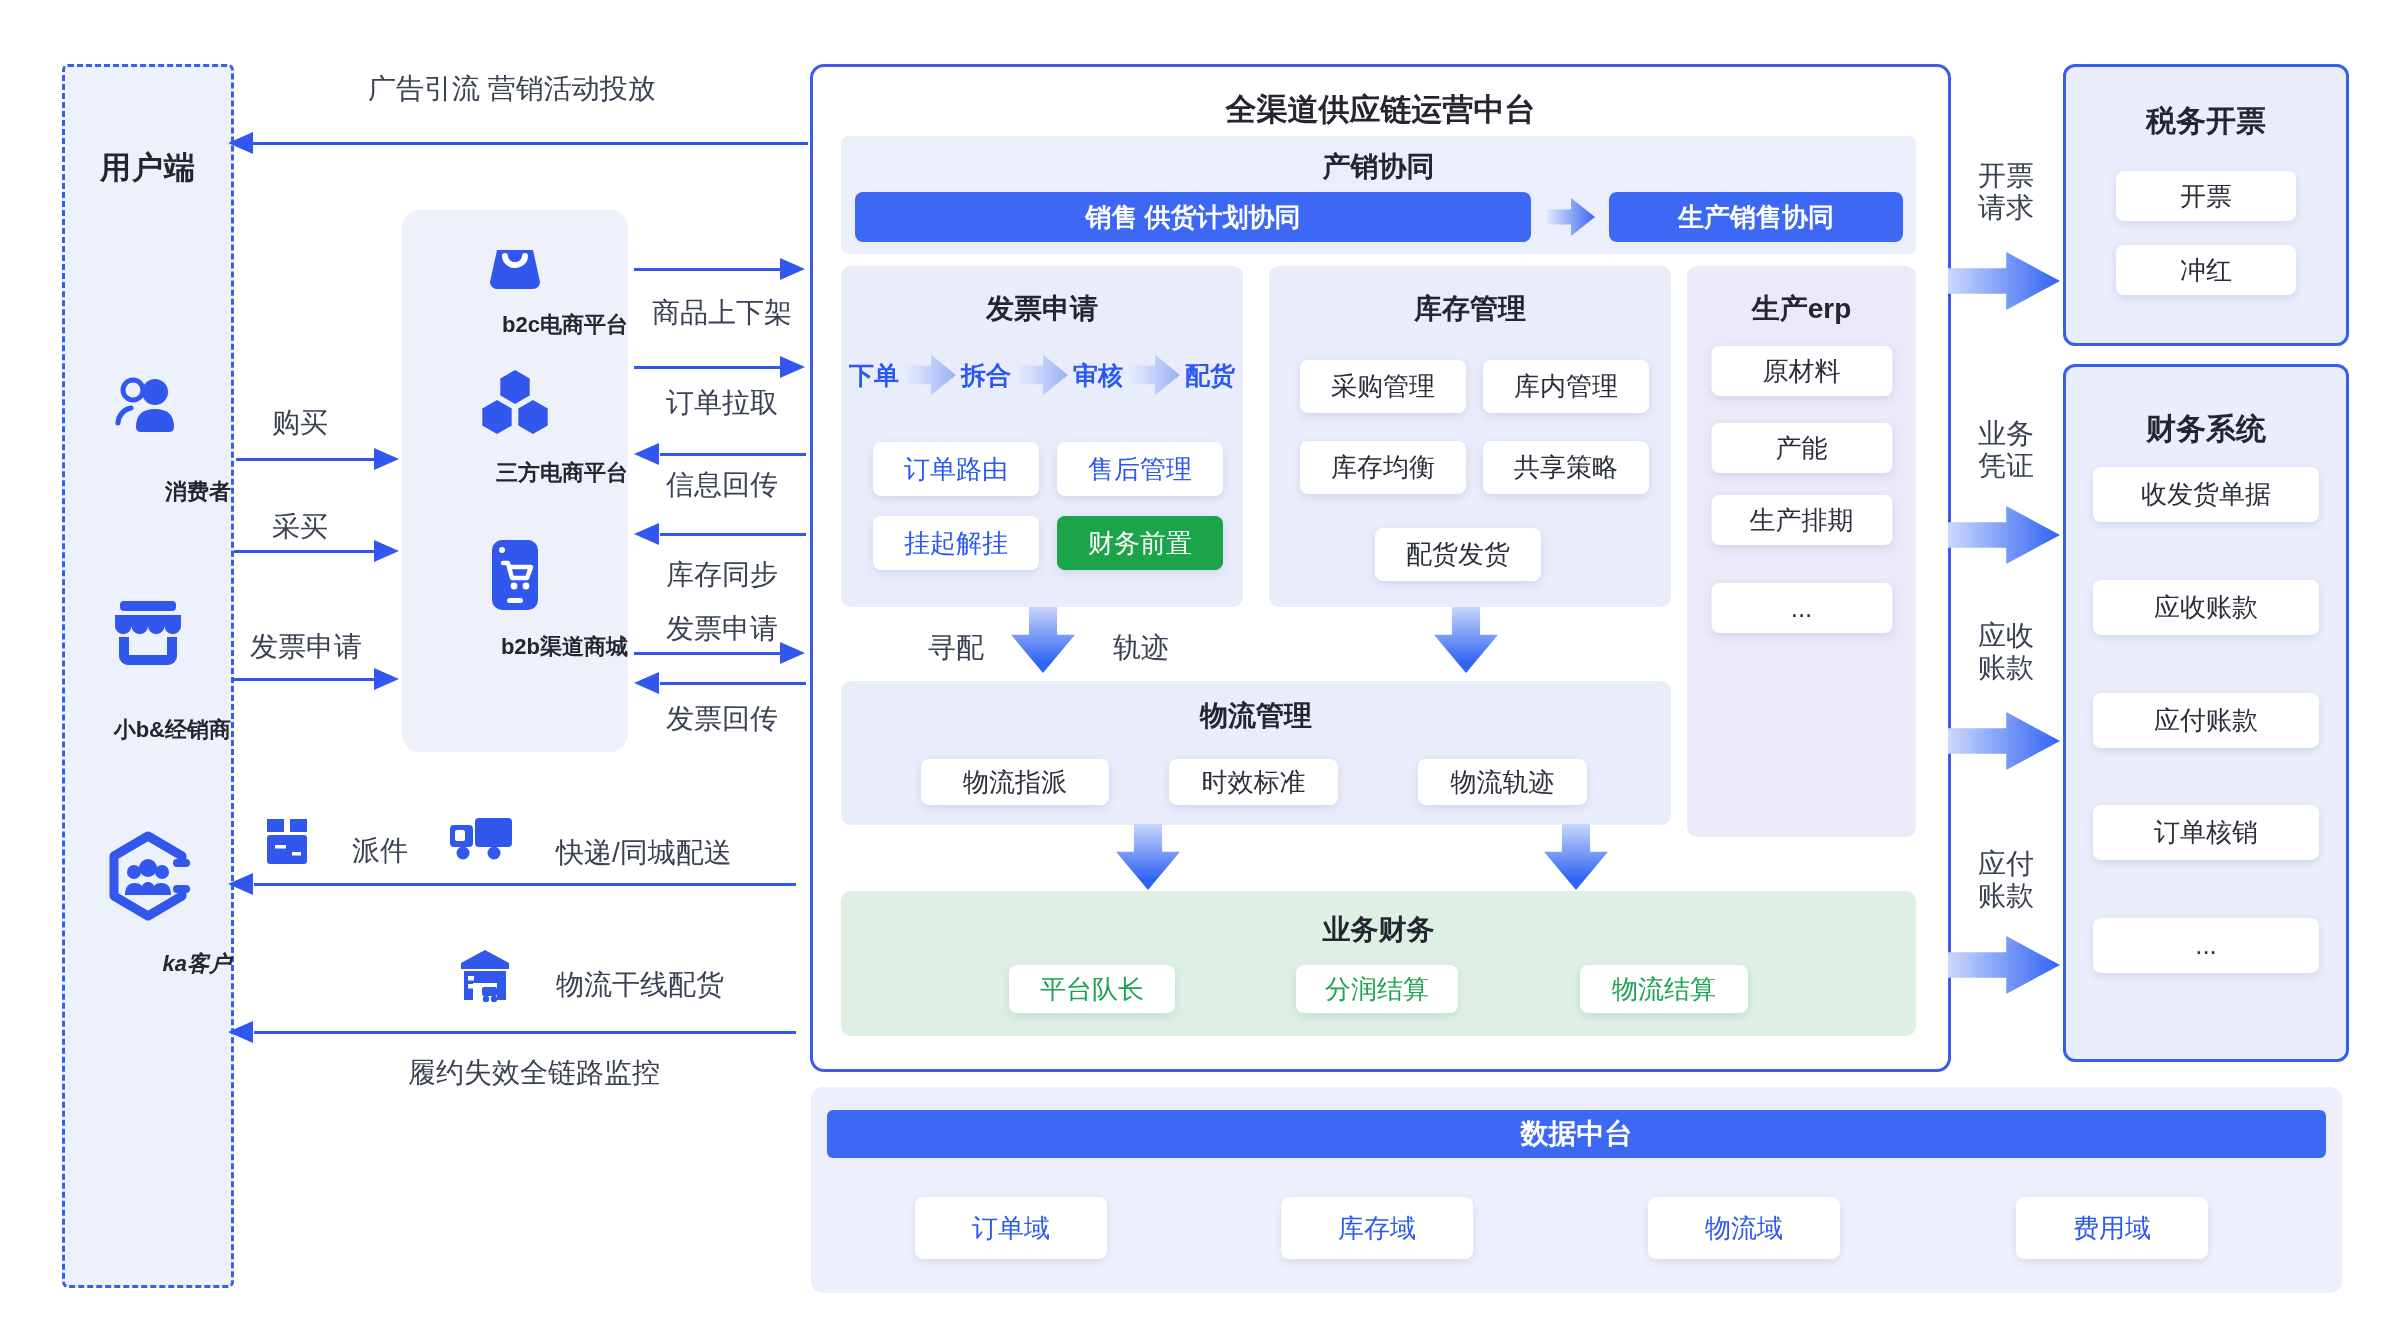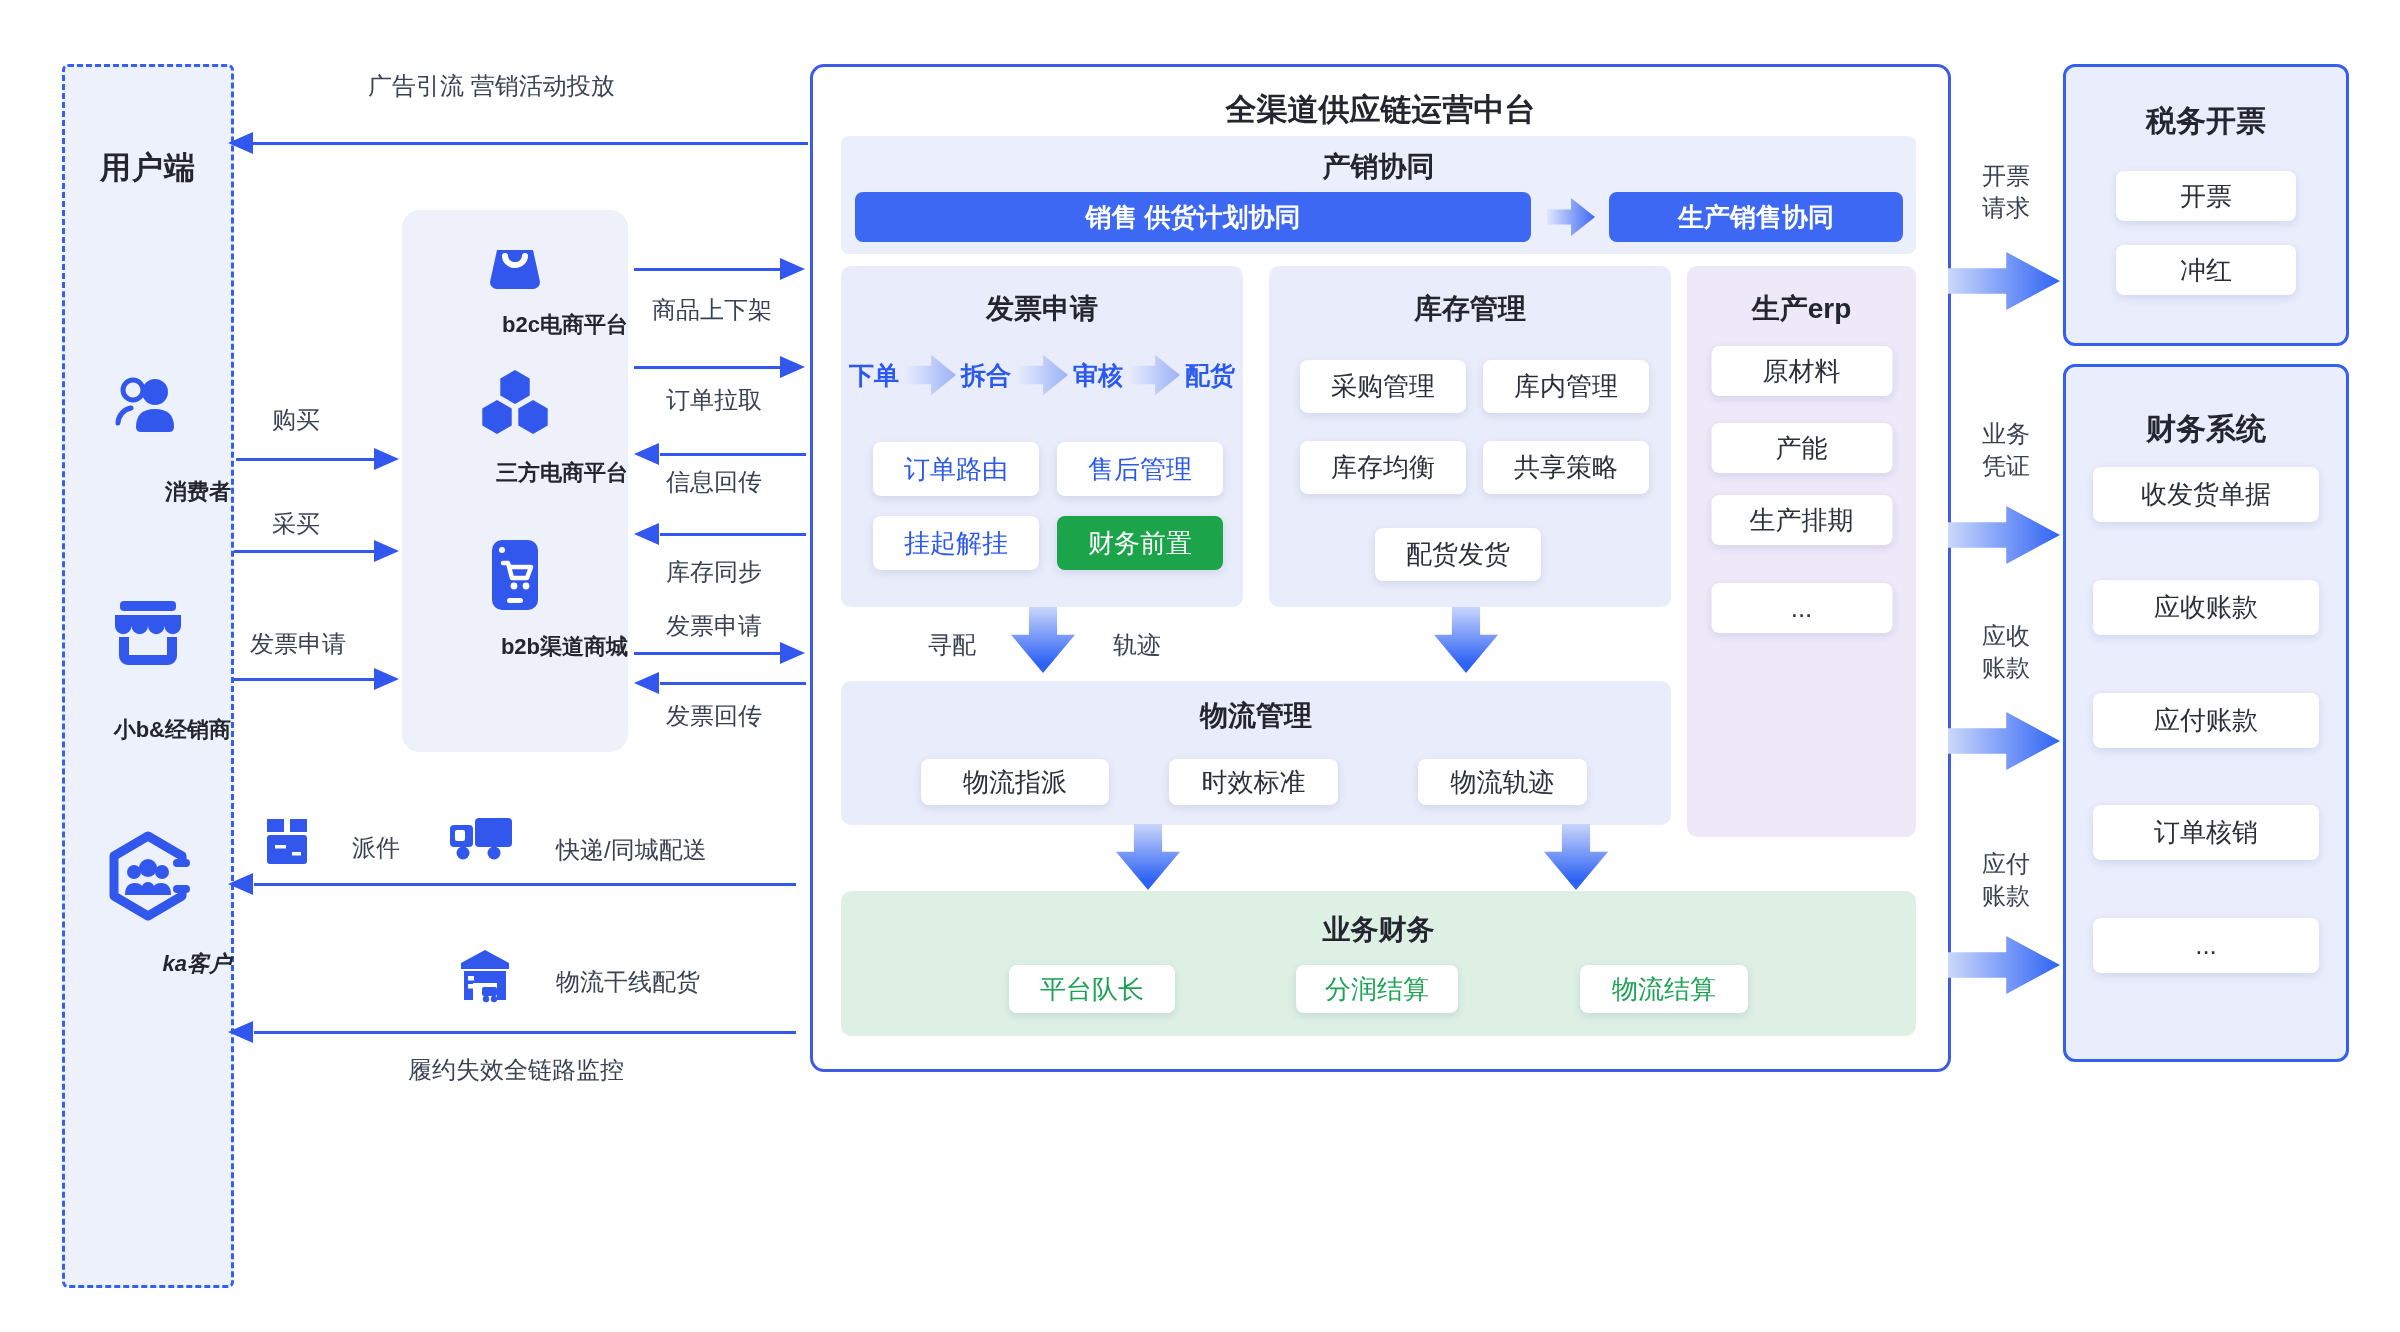--- a/index.html
+++ b/index.html
@@ -2,21 +2,21 @@
 <html><head>
 <meta charset="utf-8">
 <style>
   html,body{margin:0;padding:0;background:#fff;}
   .stage{position:relative;width:2400px;height:1332px;background:#ffffff;
          font-family:"Liberation Sans","DejaVu Sans",sans-serif;overflow:hidden;}
   .sec{position:absolute;border-radius:12px;}
   .panel-title{position:absolute;width:100%;text-align:center;font-size:31px;font-weight:bold;color:#23262E;letter-spacing:1px;}
   .item-label{position:absolute;width:100%;text-align:right;font-size:22px;font-weight:600;color:#23262E;}
   .icon{position:absolute;left:0;width:100%;display:flex;justify-content:center;}
-  .lbl{position:absolute;font-size:24px;color:#3A4152;font-weight:500;white-space:nowrap;}
+  .lbl{position:absolute;font-size:28px;color:#3A4152;font-weight:500;white-space:nowrap;}
   .line{position:absolute;height:3px;background:#3157EE;}
   .head-l{position:absolute;width:0;height:0;border-top:11px solid transparent;border-bottom:11px solid transparent;border-right:25px solid #3157EE;}
   .head-r{position:absolute;width:0;height:0;border-top:11px solid transparent;border-bottom:11px solid transparent;border-left:25px solid #3157EE;}
   .box-title{position:absolute;left:0;width:100%;text-align:center;font-size:28px;font-weight:bold;color:#23262E;}
   .chip{position:absolute;background:#fff;border-radius:8px;box-shadow:0 3px 8px rgba(50,70,140,.13);
         display:flex;align-items:center;justify-content:center;font-size:26px;color:#2A2F3A;font-weight:500;white-space:nowrap;}
   .chip.blue{color:#2B59F0;}
   .chip.green-text{color:#1BA353;}
   .chip.green{background:#1CA44B;color:#fff;}
   .pill{position:absolute;background:#3D68F4;border-radius:8px;color:#fff;font-size:26px;font-weight:bold;
@@ -272,14 +272,21 @@
 
   <div class="sec" style="left:2063px;top:364px;width:280px;height:692px;background:#E9EDFC;border:3px solid #3560EE;border-radius:12px;">
     <div class="box-title" style="top:42px;font-size:30px;">财务系统</div>
     <div class="chip" style="left:50%;transform:translateX(-50%);top:100px;width:226px;height:55px;">收发货单据</div>
     <div class="chip" style="left:50%;transform:translateX(-50%);top:213px;width:226px;height:55px;">应收账款</div>
     <div class="chip" style="left:50%;transform:translateX(-50%);top:326px;width:226px;height:55px;">应付账款</div>
     <div class="chip" style="left:50%;transform:translateX(-50%);top:438px;width:226px;height:55px;">订单核销</div>
     <div class="chip" style="left:50%;transform:translateX(-50%);top:551px;width:226px;height:55px;">...</div>
   </div>
 
+  <div class="sec" style="left:811px;top:1087px;width:1531px;height:206px;background:#EDF0FC;border-radius:12px;">
+    <div class="pill" style="left:16px;top:23px;width:1499px;height:48px;font-size:28px;border-radius:6px;">数据中台</div>
+    <div class="chip blue" style="left:104px;top:110px;width:192px;height:62px;">订单域</div>
+    <div class="chip blue" style="left:470px;top:110px;width:192px;height:62px;">库存域</div>
+    <div class="chip blue" style="left:837px;top:110px;width:192px;height:62px;">物流域</div>
+    <div class="chip blue" style="left:1205px;top:110px;width:192px;height:62px;">费用域</div>
+  </div>
 
 </div>
 
 </body></html>

